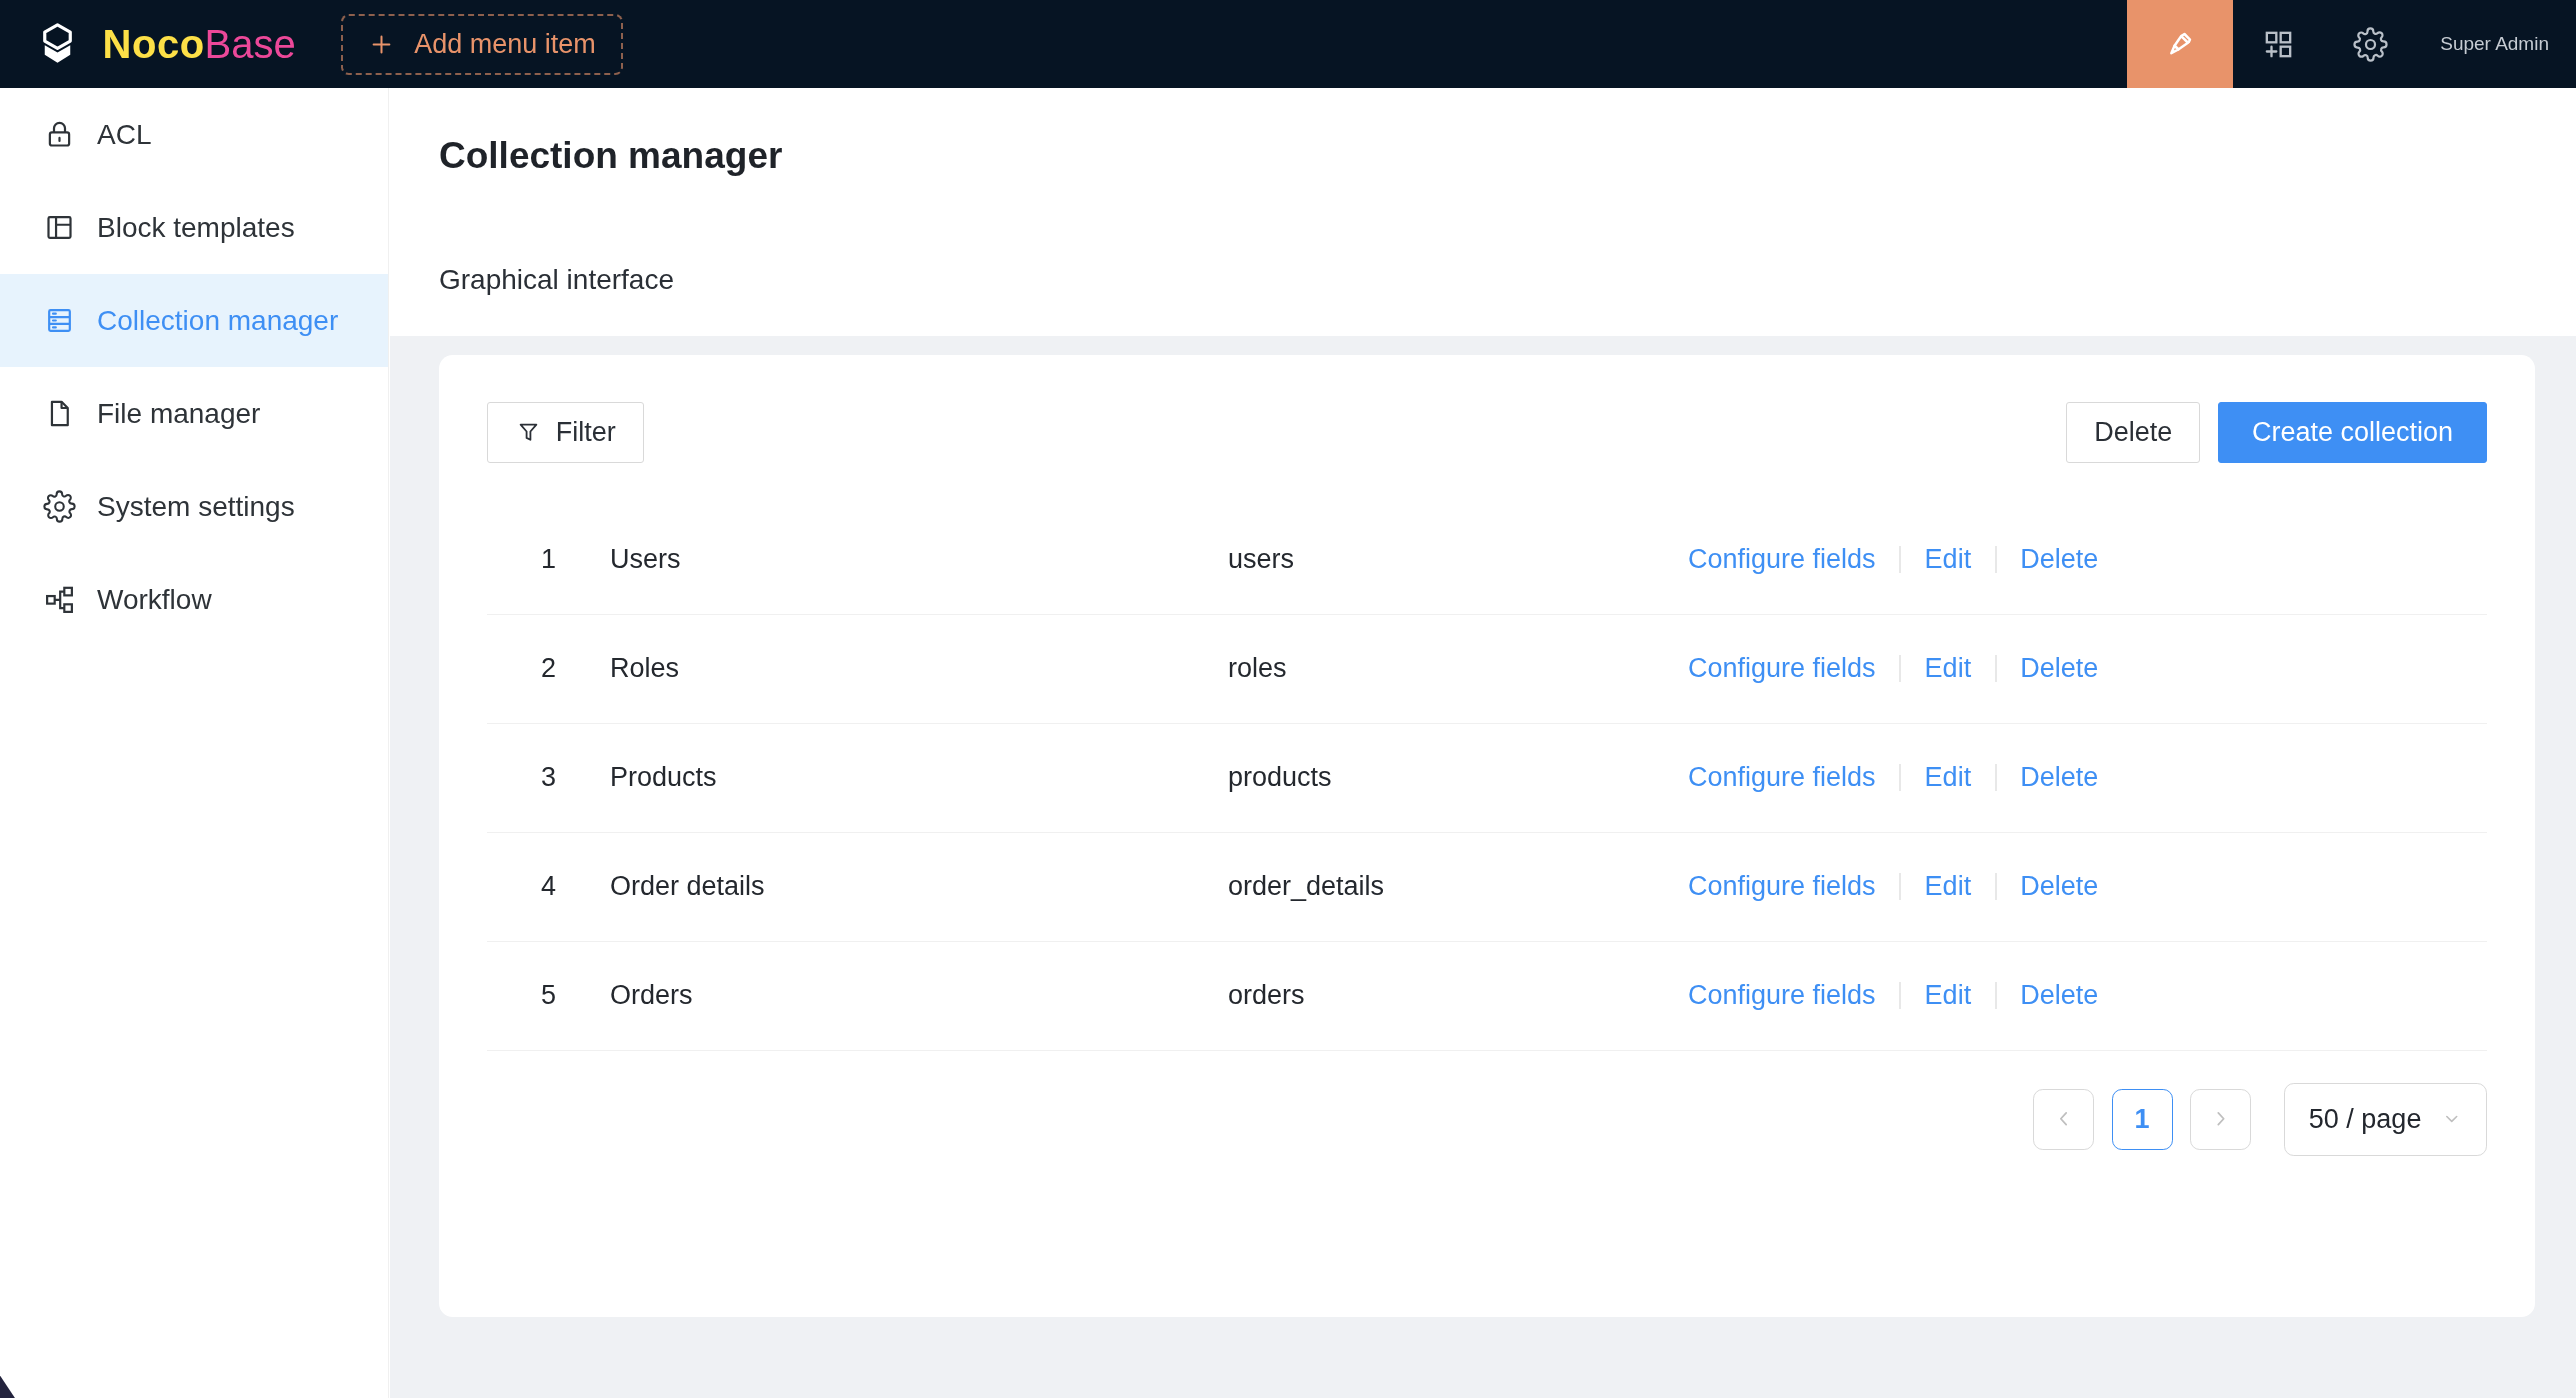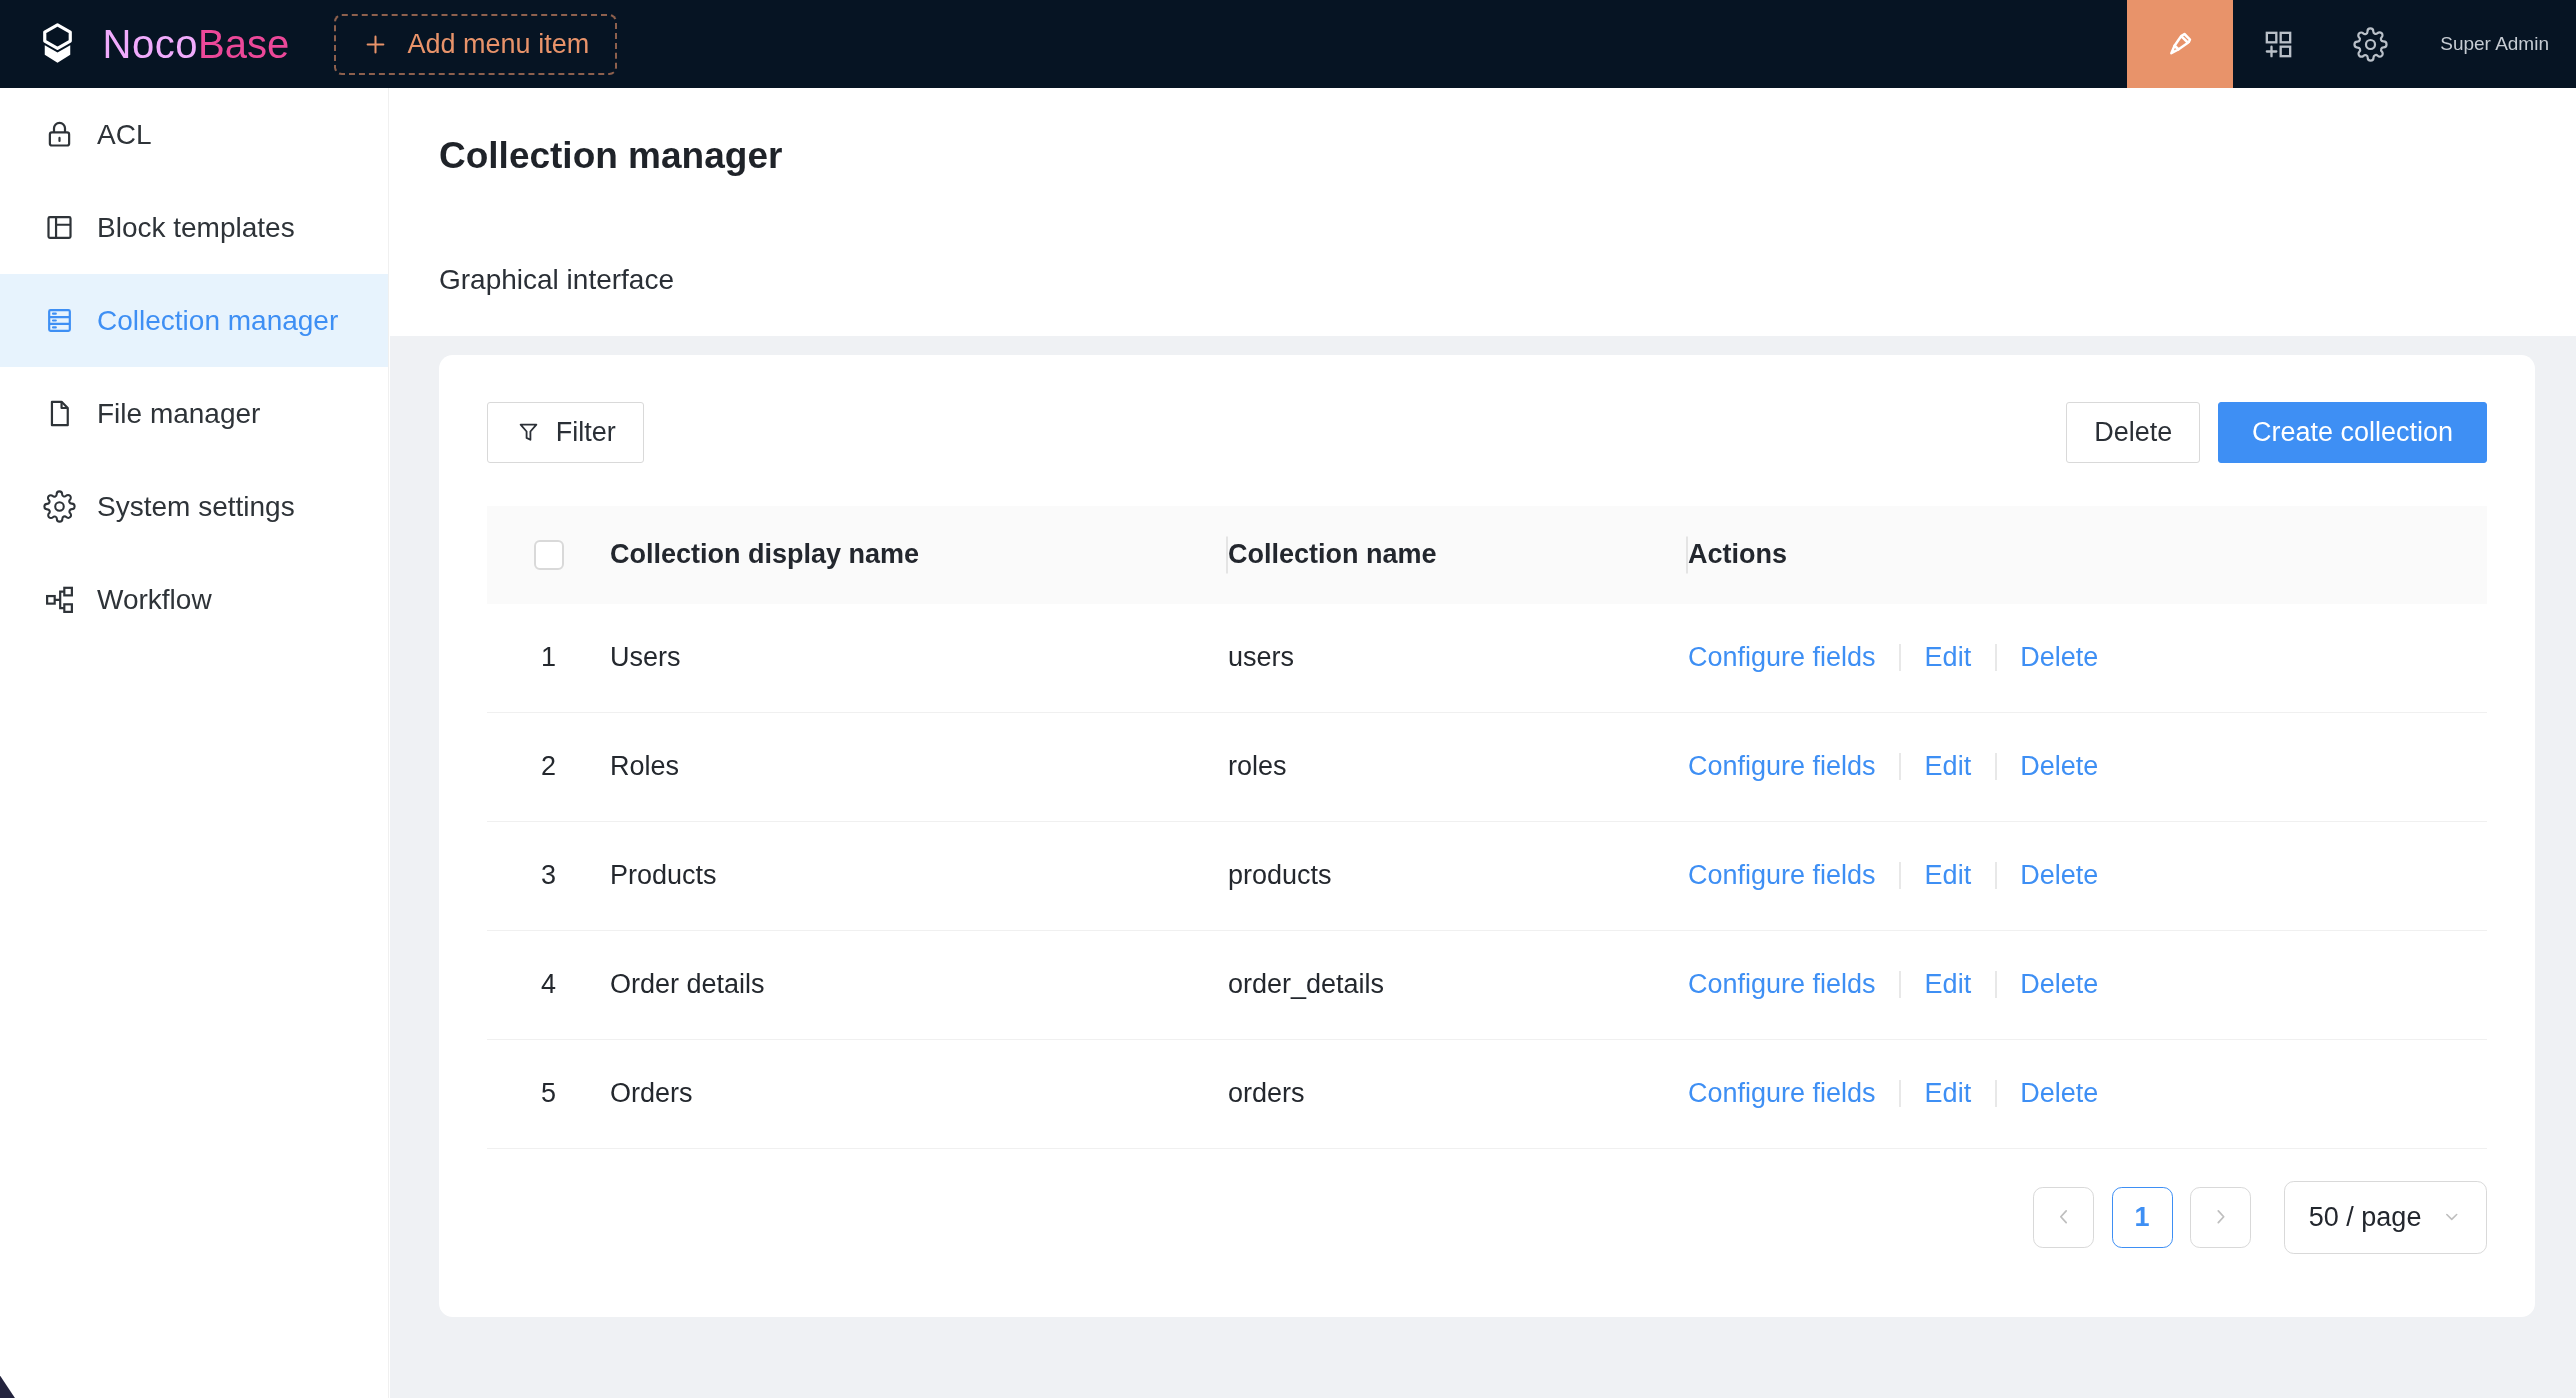--- a/index.html
+++ b/index.html
@@ -17,21 +17,21 @@
     font-family:"Liberation Sans","DejaVu Sans",sans-serif;
     -webkit-font-smoothing:antialiased;
   }
   .app{position:relative;width:2576px;height:1399px}
 
   
   .topbar{height:88px;background:var(--header-bg);display:flex;align-items:center;color:#fff}
   .brand{display:flex;align-items:center;margin-left:32px;gap:19.6px;cursor:pointer}
   .brand svg{width:51px;height:51px;color:#fff}
   .brand-text{display:flex;align-items:baseline}
-  .brand-bold{font-size:40px;font-weight:400;color:#f0abfc;letter-spacing:0.5px}
+  .brand-bold{font-size:40px;font-weight:700;color:#fde047;letter-spacing:0.5px}
   .brand-light{font-size:40px;font-weight:400;color:#ec4899}
   .add-menu{margin-left:45px;height:61px;padding:0 25.4px;display:flex;align-items:center;gap:19px;
     background:transparent;border:2px dashed rgba(232,147,106,.6);border-radius:7.8px;
     color:var(--accent-orange);font-size:27px;cursor:pointer;font-family:inherit}
   .add-menu svg{width:27px;height:27px}
   .top-right{margin-left:auto;display:flex;align-items:center;height:100%}
   .top-action{width:92px;height:88px;display:flex;align-items:center;justify-content:center;color:#b9c0c8;cursor:pointer}
   .top-action svg{width:35px;height:35px}
   .top-action.accent{width:106px;background:var(--accent-orange);color:#fff}
   .user{font-size:19px;color:#c6ccd3;margin:0 27px 0 23.5px;cursor:pointer}
@@ -273,28 +273,20 @@
             <button class="btn">
               <span>Delete</span>
             </button>
             <button class="btn primary">
               <span>Create collection</span>
             </button>
           </div>
         </div>
 
         <div class="table">
-          <div class="thead">
-            <div class="th th-check">
-              <span class="checkbox"></span>
-            </div>
-            <div class="th sep">Collection display name</div>
-            <div class="th sep">Collection name</div>
-            <div class="th">Actions</div>
-          </div>
           <div id="tbody">
               <div class="trow">
     <div class="td td-index">
                   <span class="cell-index">1</span>
                 </div>
     <div class="td cell-display">Users</div>
     <div class="td cell-name">users</div>
     <div class="td cell-actions">
                   <a class="row-action">Configure fields</a>
                   <span class="vdiv"></span>

